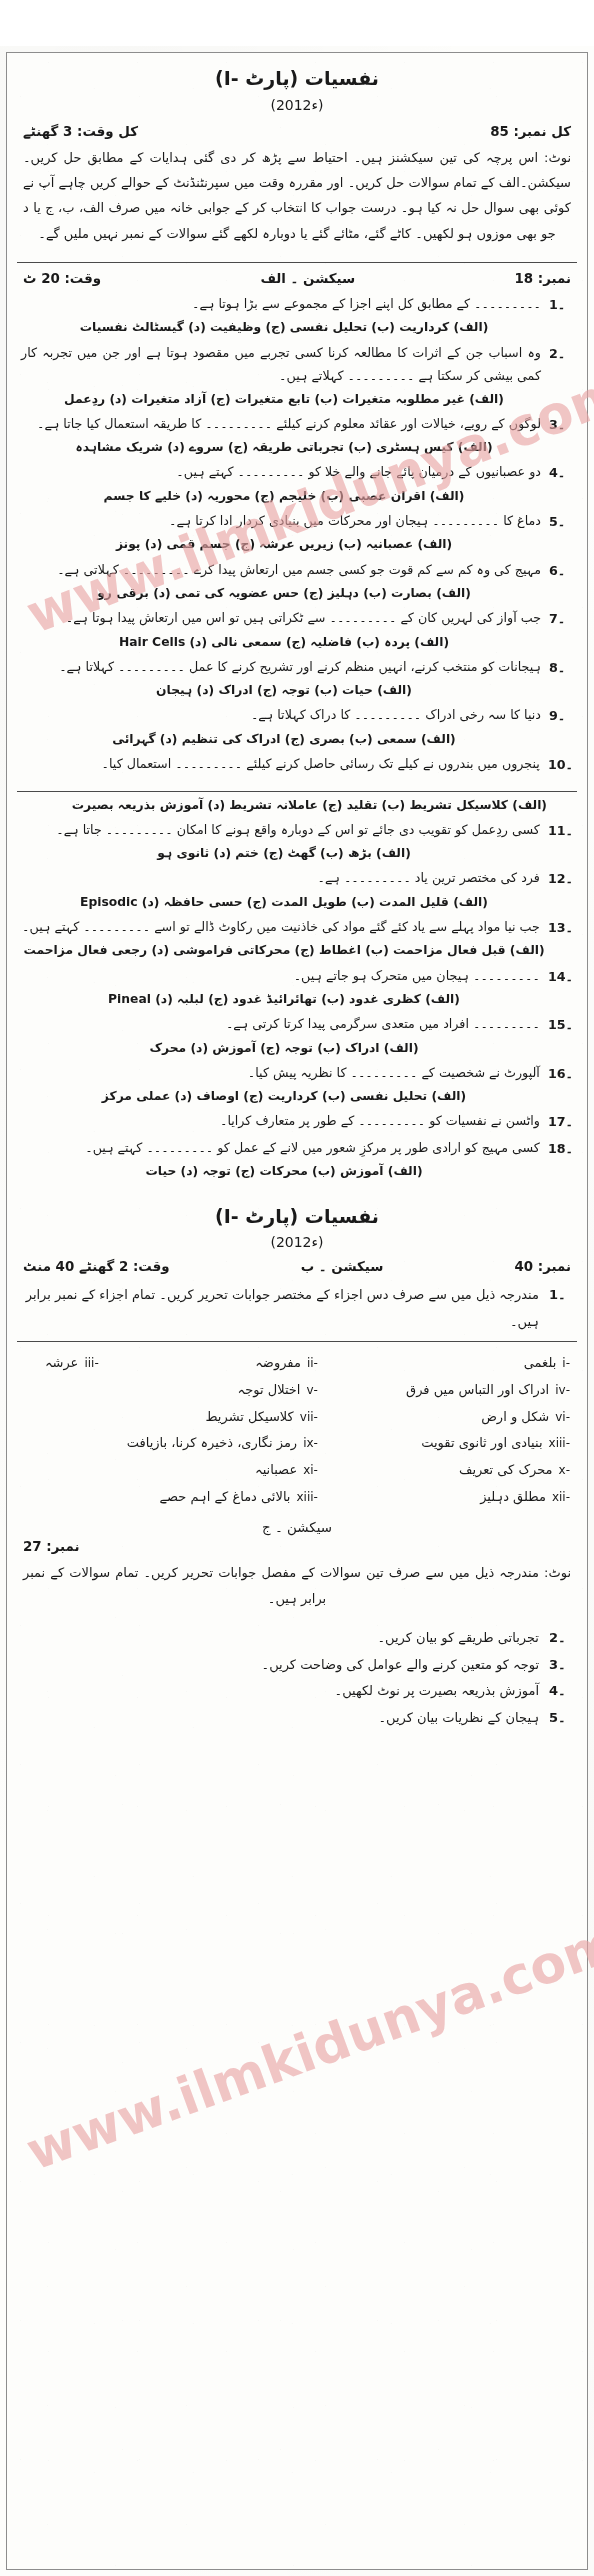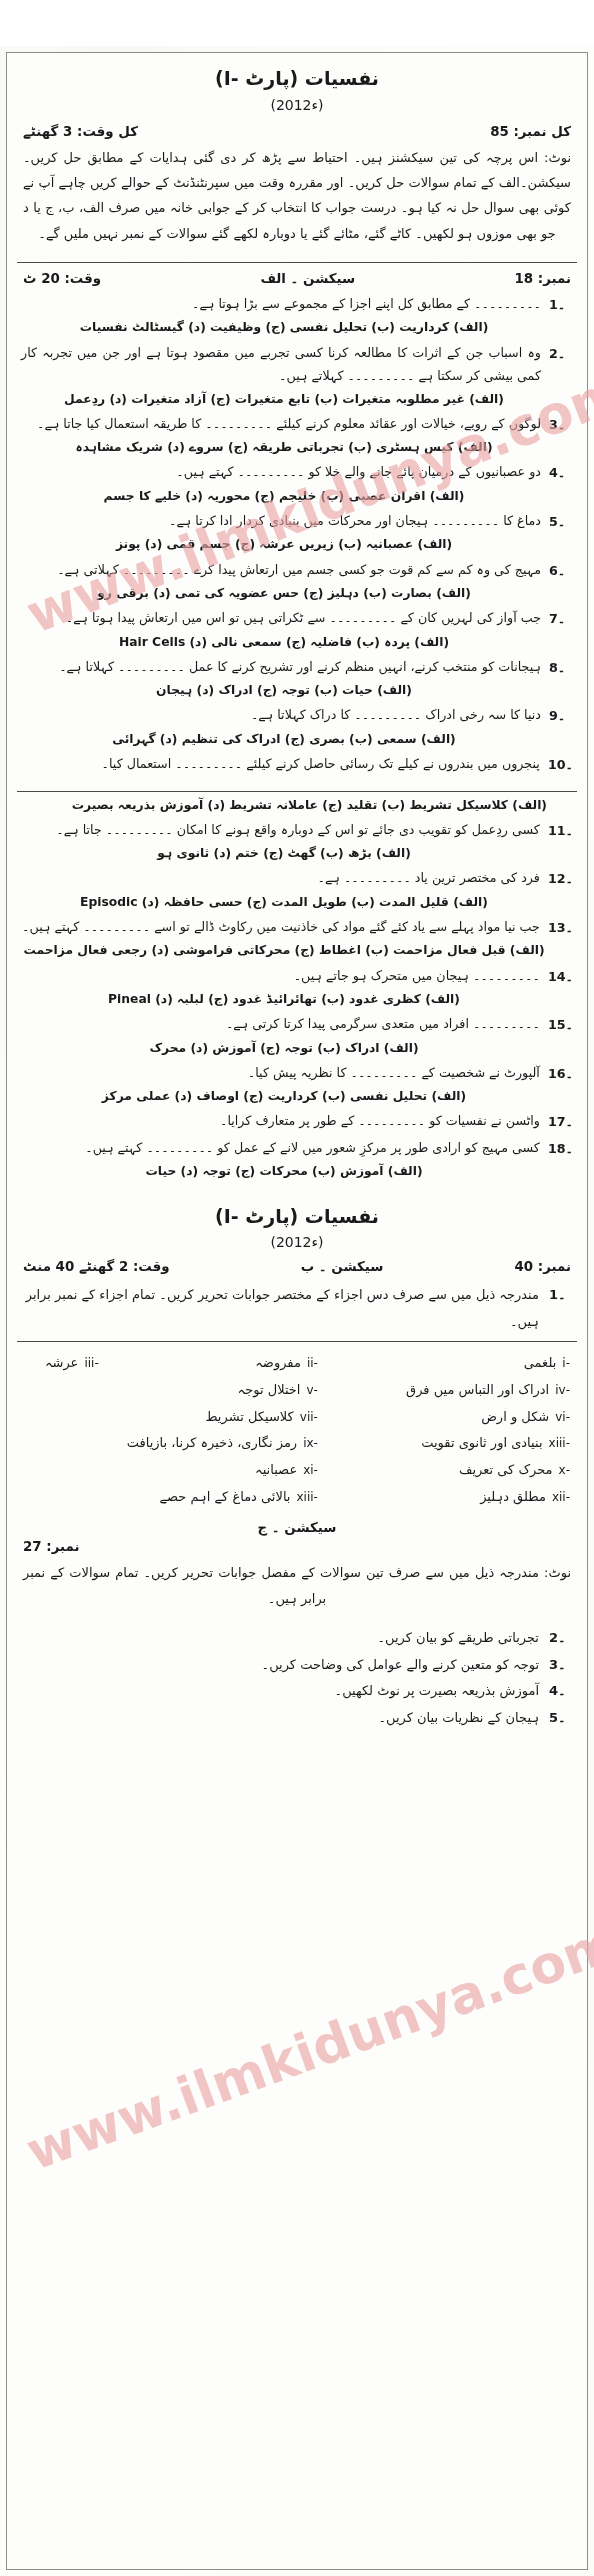--- a/index.html
+++ b/index.html
@@ -95,21 +95,21 @@
   .sl-cell{
     display:flex;align-items:baseline;gap:6px;
   }
   .sl-cell.c1{flex:0 0 46%;}
   .sl-cell.c2{flex:0 0 40%;}
   .sl-cell.c3{flex:0 0 14%;}
   .sl-num{direction:ltr;font-weight:400;font-size:12px;}
   .sl-num::after{content:"\2010";margin-right:1px;}
   .sl-txt{}
 
-  .center-label{text-align:center;font-size:13.4px;font-weight:700;margin:6px 0 2px 0;}
+  .center-label{text-align:center;font-size:13.4px;font-weight:400;margin:6px 0 2px 0;}
   .marks-left{font-size:13.4px;font-weight:600;padding:2px 16px 0 16px;text-align:left;direction:rtl;}
 
   .longq{padding:4px 16px 0 16px;}
   .lq-line{display:flex;gap:10px;font-size:13px;line-height:2.05;}
   .lq-num{min-width:22px;direction:ltr;text-align:left;font-weight:600;}
   .lq-text{flex:1;}
 
   
   .wm{
     position:absolute;color:#e9a3a4;opacity:.62;font-weight:700;

